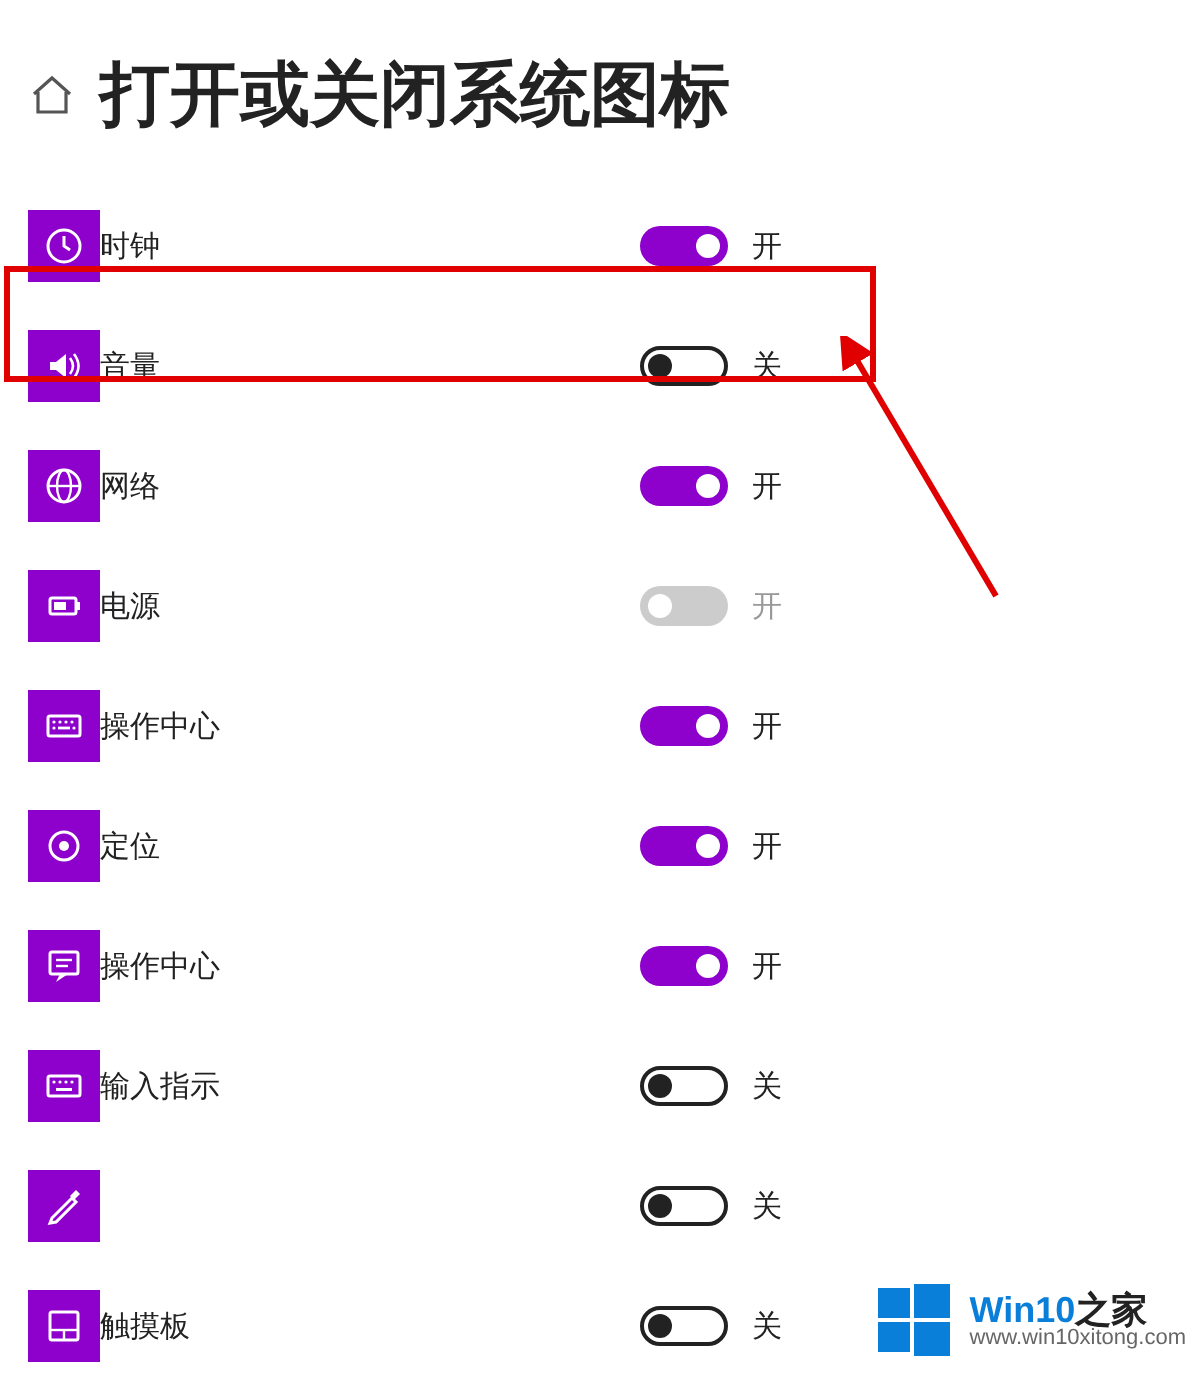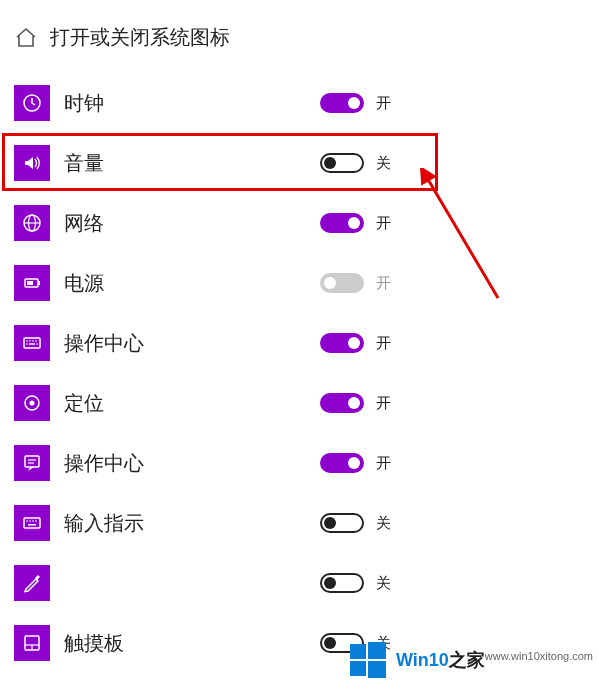--- a/index.html
+++ b/index.html
@@ -16,43 +16,42 @@
     display: flex;
     align-items: center;
     padding: 24px 14px 22px 14px;
   }
   .home-btn {
     width: 24px; height: 24px;
     display: flex; align-items: center; justify-content: center;
     margin-right: 12px;
   }
   .title {
-    font-size: 20px;
-    font-weight: 400;
+    font-size: 35px;
+    font-weight: 700;
   }
   .rows {
     padding-left: 14px;
   }
   .row {
     display: flex;
     align-items: center;
     height: 60px;
     position: relative;
   }
   .icon-box {
     width: 36px; height: 36px;
     background: #8e00cc;
     display: flex; align-items: center; justify-content: center;
     color: #fff;
     flex-shrink: 0;
   }
   .icon-box svg { width: 20px; height: 20px; }
   .label {
-    margin-left: 14px;
-    font-size: 20px;
+    font-size: 15px;
     flex-shrink: 0;
   }
   .toggle-wrap {
     position: absolute;
     left: 306px;
     display: flex;
     align-items: center;
   }
   .toggle {
     width: 44px; height: 20px;
@@ -99,21 +98,21 @@
     pointer-events: none;
   }
   .watermark {
     position: absolute;
     right: 6px;
     bottom: 20px;
     display: flex;
     align-items: center;
     gap: 8px;
   }
-  .watermark .wtext { display: flex; flex-direction: row; line-height: 1; }
+  .watermark .wtext { display: flex; flex-direction: column; line-height: 1; }
   .watermark .l1 { font-weight: 700; font-size: 18px; }
   .watermark .l1 .accent { color: #0a7fd9; }
   .watermark .l2 { font-size: 11px; color: #666; }
 </style>
 </head>
 <body>
 
 <div class="header">
   <div class="home-btn">
     <svg viewBox="0 0 24 24" fill="none" stroke="#555" stroke-width="1.6">

